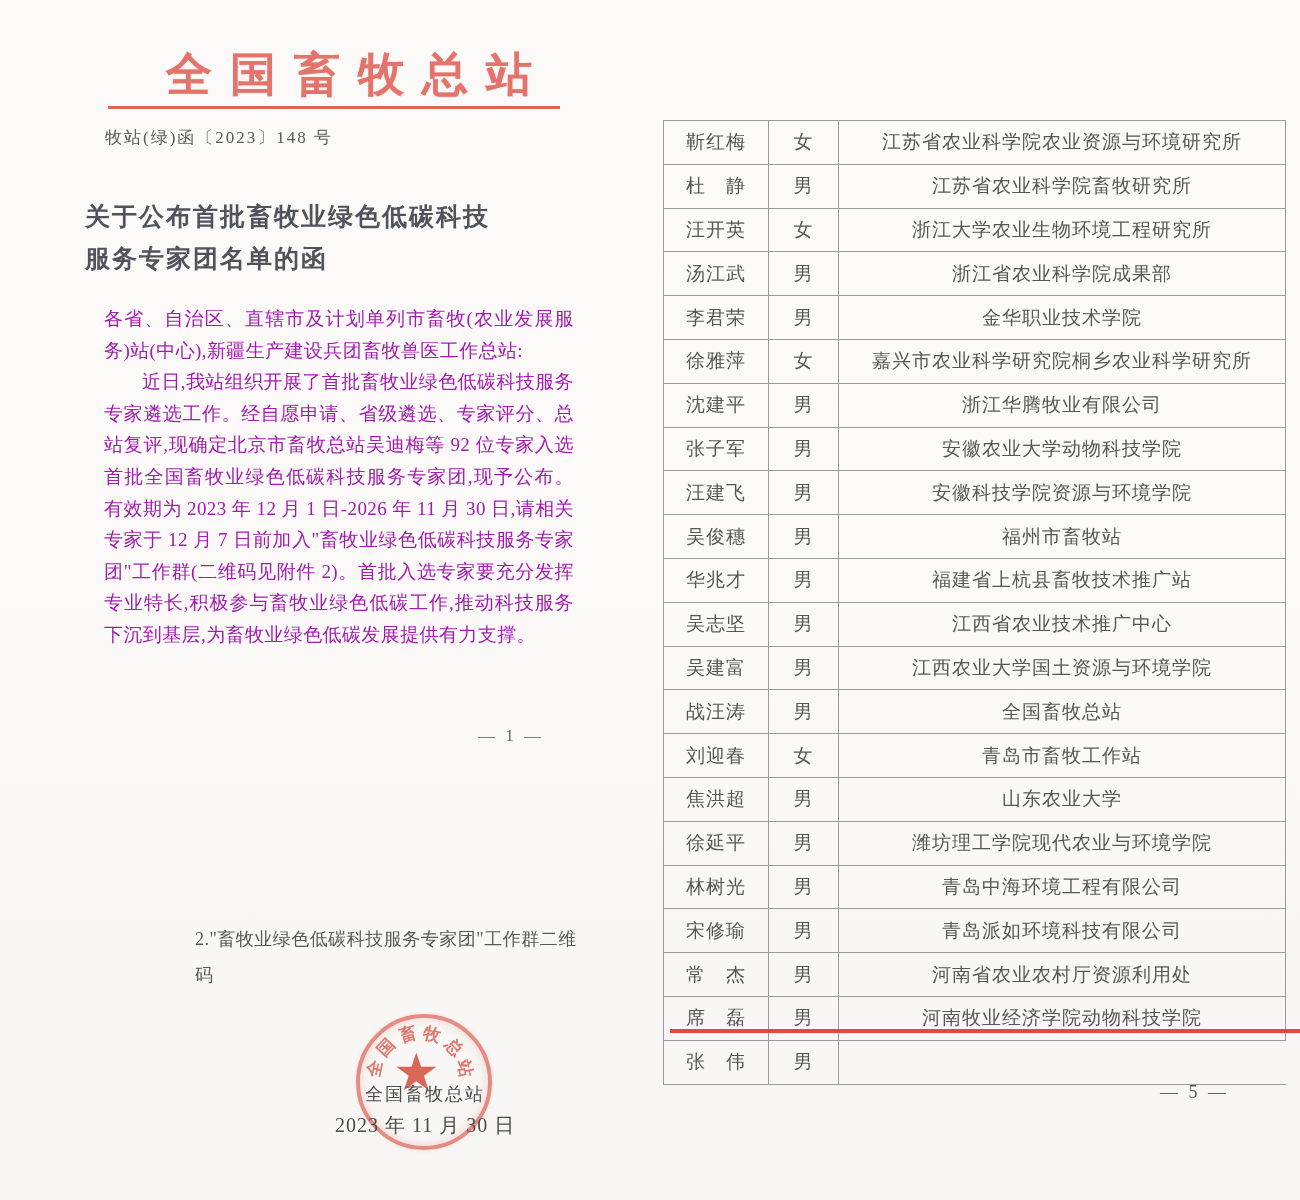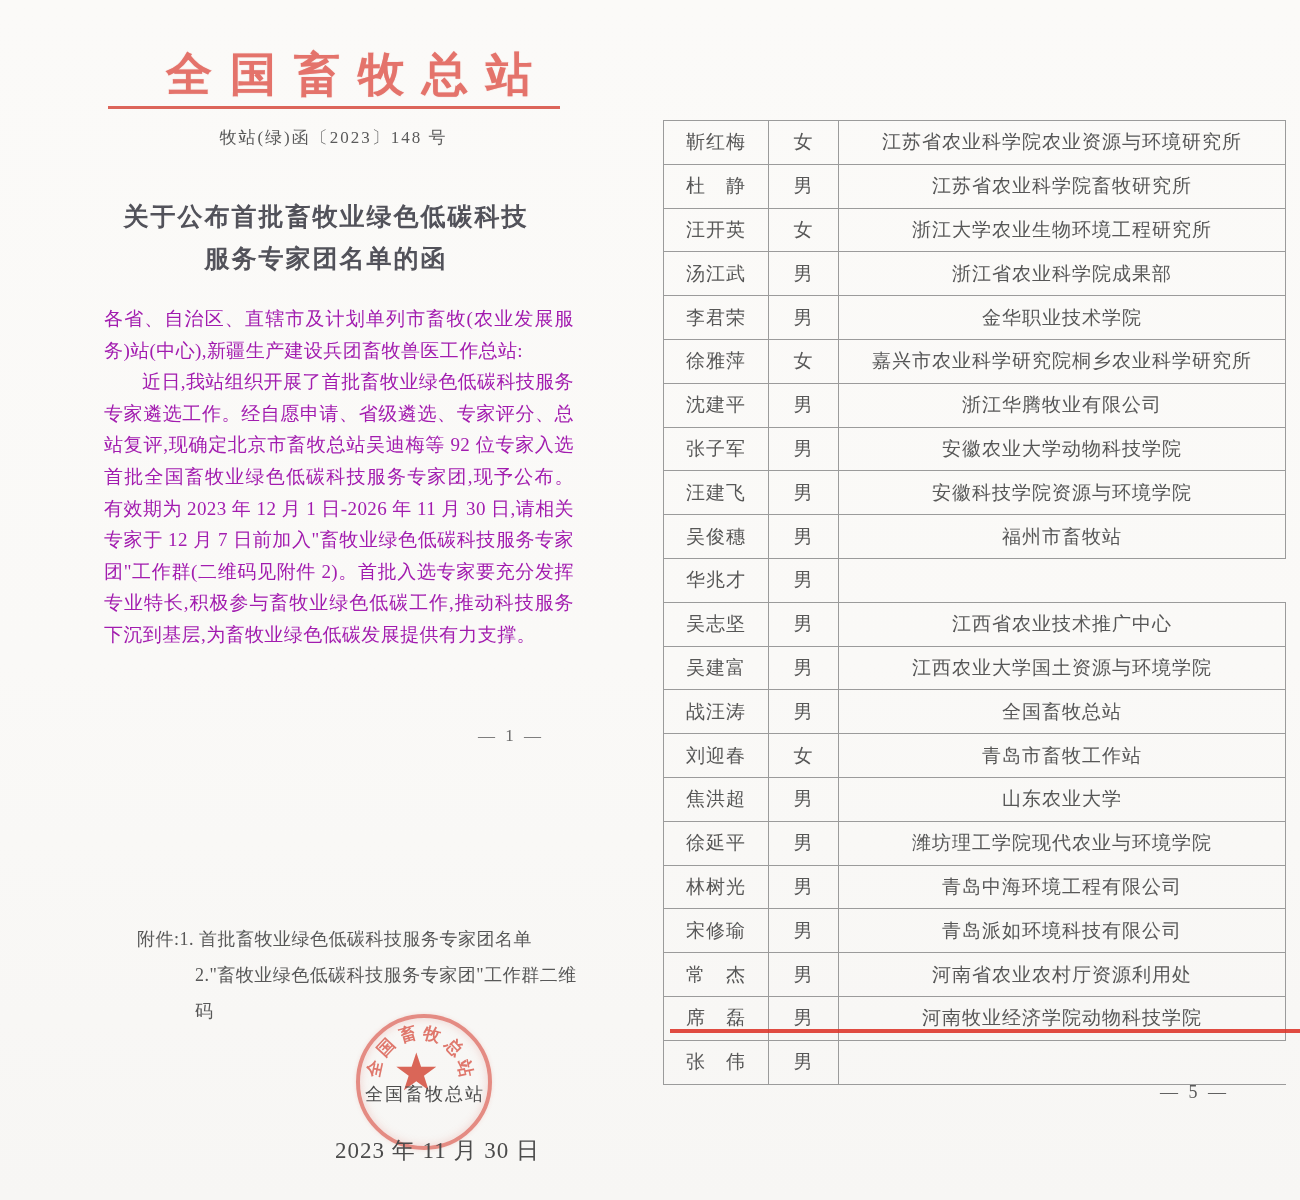--- a/index.html
+++ b/index.html
@@ -20,25 +20,25 @@
     color:#e4736b;letter-spacing:18px;padding-left:18px;
     text-shadow:0 0 1px rgba(228,115,107,.5);
     white-space:nowrap;
   }
   .red-rule{
     position:absolute;top:106px;left:108px;width:452px;height:3px;
     background:#d64a3e;opacity:.85;
   }
   .doc-number{
     position:absolute;top:126px;left:105px;width:457px;
-    text-align:center;font-size:17px;color:#5a5a5a;letter-spacing:2px;
+    text-align:left;font-size:17px;color:#5a5a5a;letter-spacing:2px;
   }
   .doc-title{
-    position:absolute;top:196px;left:71px;width:510px;
-    text-align:center;font-size:25px;font-weight:bold;
+    position:absolute;top:196px;left:85px;width:510px;
+    text-align:left;font-size:25px;font-weight:bold;
     color:#52525a;line-height:42px;letter-spacing:2px;
   }
   .doc-body{
     position:absolute;top:303px;left:104px;width:470px;
     font-size:19px;line-height:31.6px;color:#a21caf;
     text-align:justify;letter-spacing:.4px;
   }
   .doc-body p{margin:0;}
   .doc-body p.indent{text-indent:2em;}
   .page-num-left{
@@ -66,23 +66,22 @@
     position:absolute;font-size:17px;font-weight:bold;
     color:rgba(219,96,84,.85);width:18px;text-align:center;
   }
   .issuer-line{
     position:absolute;top:1082px;left:345px;width:160px;
     text-align:center;font-size:18px;color:#4b4b4b;letter-spacing:2px;
     white-space:nowrap;
   }
   .date-line{
     position:absolute;top:1112px;left:335px;width:180px;
-    text-align:center;font-size:23px;color:#4b4b4b;letter-spacing:1px;
+    text-align:center;font-size:20px;color:#4b4b4b;letter-spacing:1px;
     white-space:nowrap;
-    margin-top:23px;
   }
 
   
   .tbl{
     position:absolute;left:23px;top:112px;width:623px;
     border-top:1px solid #9b9b9b;
     margin-top:8px;
   }
   .t-row{display:flex;height:42.8px;border-bottom:1px solid #9b9b9b;}
   .t-cell{
@@ -112,21 +111,20 @@
   <div class="doc-title">
     <div>关于公布首批畜牧业绿色低碳科技</div>
     <div>服务专家团名单的函</div>
   </div>
   <div class="doc-body">
     <p>各省、自治区、直辖市及计划单列市畜牧(农业发展服务)站(中心),新疆生产建设兵团畜牧兽医工作总站:</p>
     <p class="indent">近日,我站组织开展了首批畜牧业绿色低碳科技服务专家遴选工作。经自愿申请、省级遴选、专家评分、总站复评,现确定北京市畜牧总站吴迪梅等 92 位专家入选首批全国畜牧业绿色低碳科技服务专家团,现予公布。有效期为 2023 年 12 月 1 日-2026 年 11 月 30 日,请相关专家于 12 月 7 日前加入"畜牧业绿色低碳科技服务专家团"工作群(二维码见附件 2)。首批入选专家要充分发挥专业特长,积极参与畜牧业绿色低碳工作,推动科技服务下沉到基层,为畜牧业绿色低碳发展提供有力支撑。</p>
   </div>
   <div class="page-num-left">— 1 —</div>
   <div class="attachments">
-    <div class="att1">附件:1. 首批畜牧业绿色低碳科技服务专家团名单</div>
     <div class="att2">2."畜牧业绿色低碳科技服务专家团"工作群二维码</div>
   </div>
   <div class="seal"></div>
   <div class="seal-arc">
       <span class="arc-ch" style="left: 10.0052px; top: 43.4361px; transform: rotate(-78deg);">全</span>
       <span class="arc-ch" style="left: 21.4674px; top: 21.5108px; transform: rotate(-46.8deg);">国</span>
       <span class="arc-ch" style="left: 42.6297px; top: 8.69452px; transform: rotate(-15.6deg);">畜</span>
       <span class="arc-ch" style="left: 67.3703px; top: 8.69452px; transform: rotate(15.6deg);">牧</span>
       <span class="arc-ch" style="left: 88.5326px; top: 21.5108px; transform: rotate(46.8deg);">总</span>
       <span class="arc-ch" style="left: 99.9948px; top: 43.4361px; transform: rotate(78deg);">站</span>
@@ -184,20 +182,21 @@
         <div class="t-cell c2">安徽科技学院资源与环境学院</div>
       </div>
       <div class="t-row">
         <div class="t-cell c0">吴俊穗</div>
         <div class="t-cell c1">男</div>
         <div class="t-cell c2">福州市畜牧站</div>
       </div>
       <div class="t-row">
         <div class="t-cell c0">华兆才</div>
         <div class="t-cell c1">男</div>
+        <div class="t-cell c2">福建省上杭县畜牧技术推广站</div>
       </div>
       <div class="t-row">
         <div class="t-cell c0">吴志坚</div>
         <div class="t-cell c1">男</div>
         <div class="t-cell c2">江西省农业技术推广中心</div>
       </div>
       <div class="t-row">
         <div class="t-cell c0">吴建富</div>
         <div class="t-cell c1">男</div>
         <div class="t-cell c2">江西农业大学国土资源与环境学院</div>

